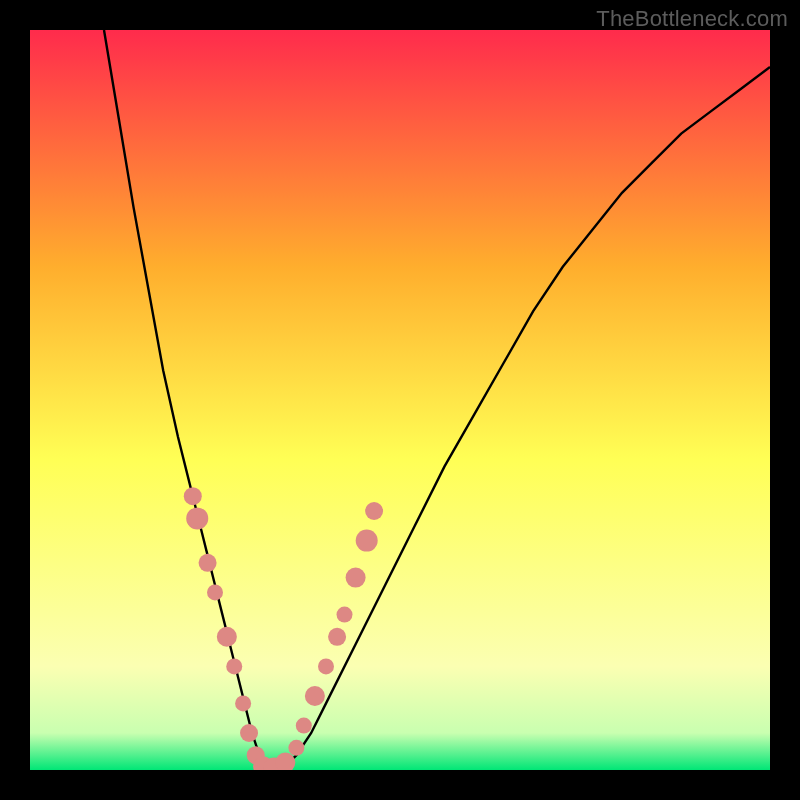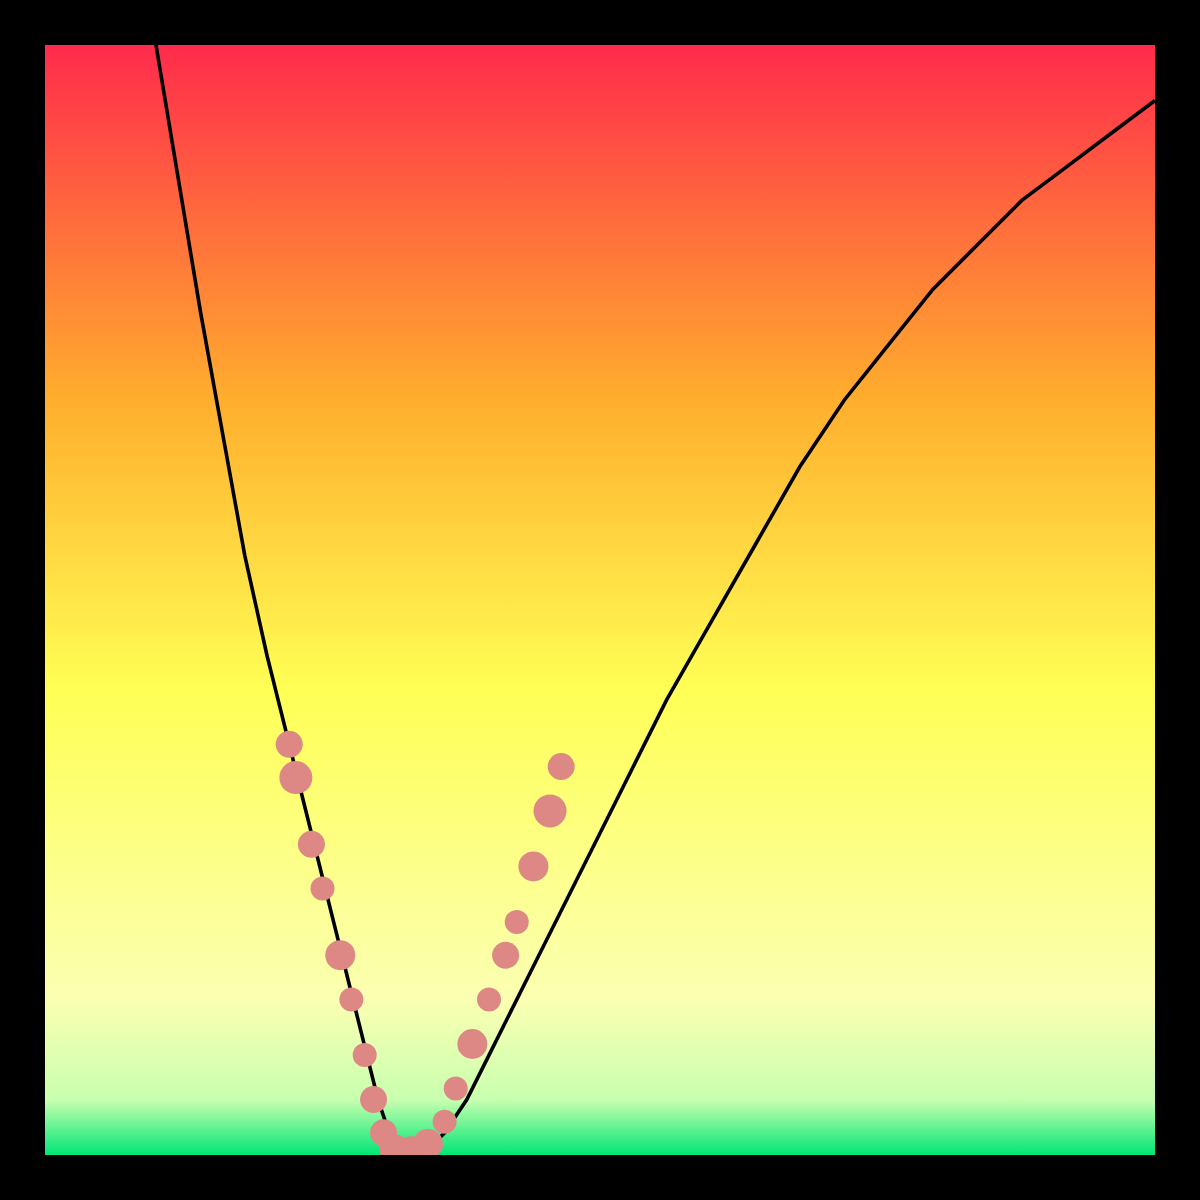--- a/index.html
+++ b/index.html
@@ -74,13 +74,14 @@
           <circle cx="284.90" cy="666.00" r="10" fill="#dd8884" stroke="#c77773" stroke-width="0"></circle>
           <circle cx="296.00" cy="636.40" r="8" fill="#dd8884" stroke="#c77773" stroke-width="0"></circle>
           <circle cx="307.10" cy="606.80" r="9" fill="#dd8884" stroke="#c77773" stroke-width="0"></circle>
           <circle cx="314.50" cy="584.60" r="8" fill="#dd8884" stroke="#c77773" stroke-width="0"></circle>
           <circle cx="325.60" cy="547.60" r="10" fill="#dd8884" stroke="#c77773" stroke-width="0"></circle>
           <circle cx="336.70" cy="510.60" r="11" fill="#dd8884" stroke="#c77773" stroke-width="0"></circle>
           <circle cx="344.10" cy="481.00" r="9" fill="#dd8884" stroke="#c77773" stroke-width="0"></circle>
         </g>
     </svg>
   </div>
+  <div class="watermark">TheBottleneck.com</div>
 </div>
 
 </body></html>

